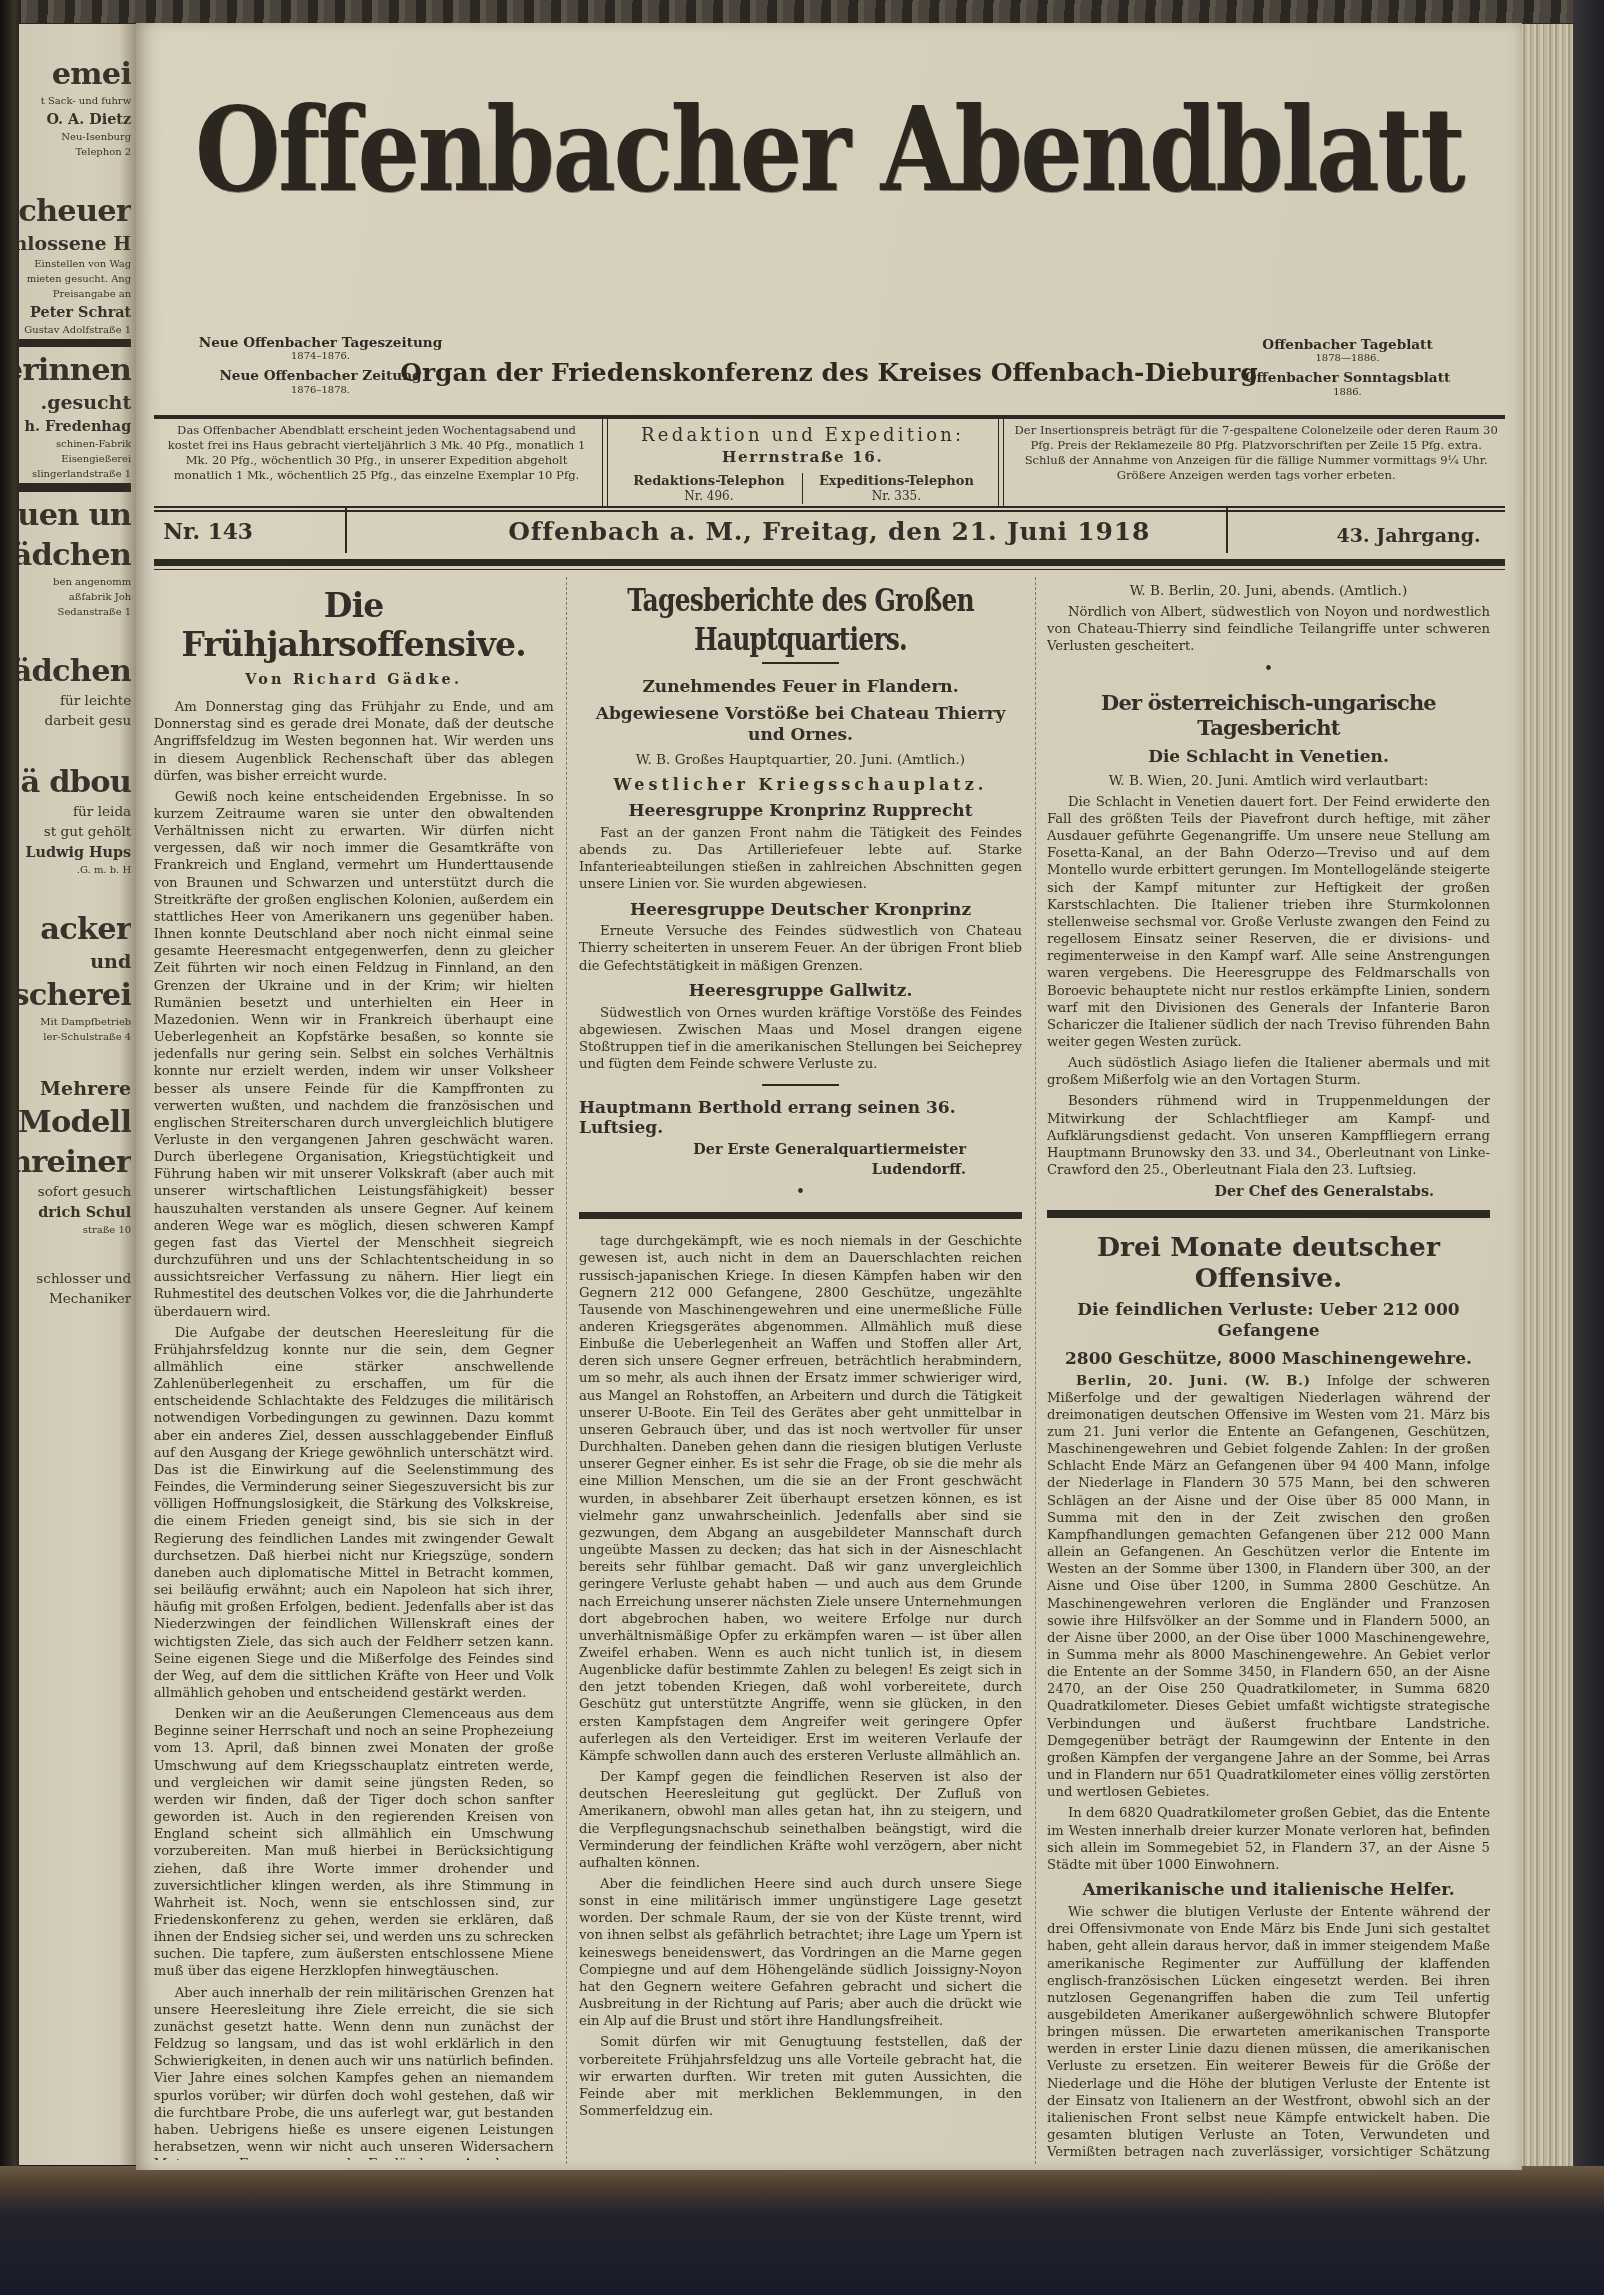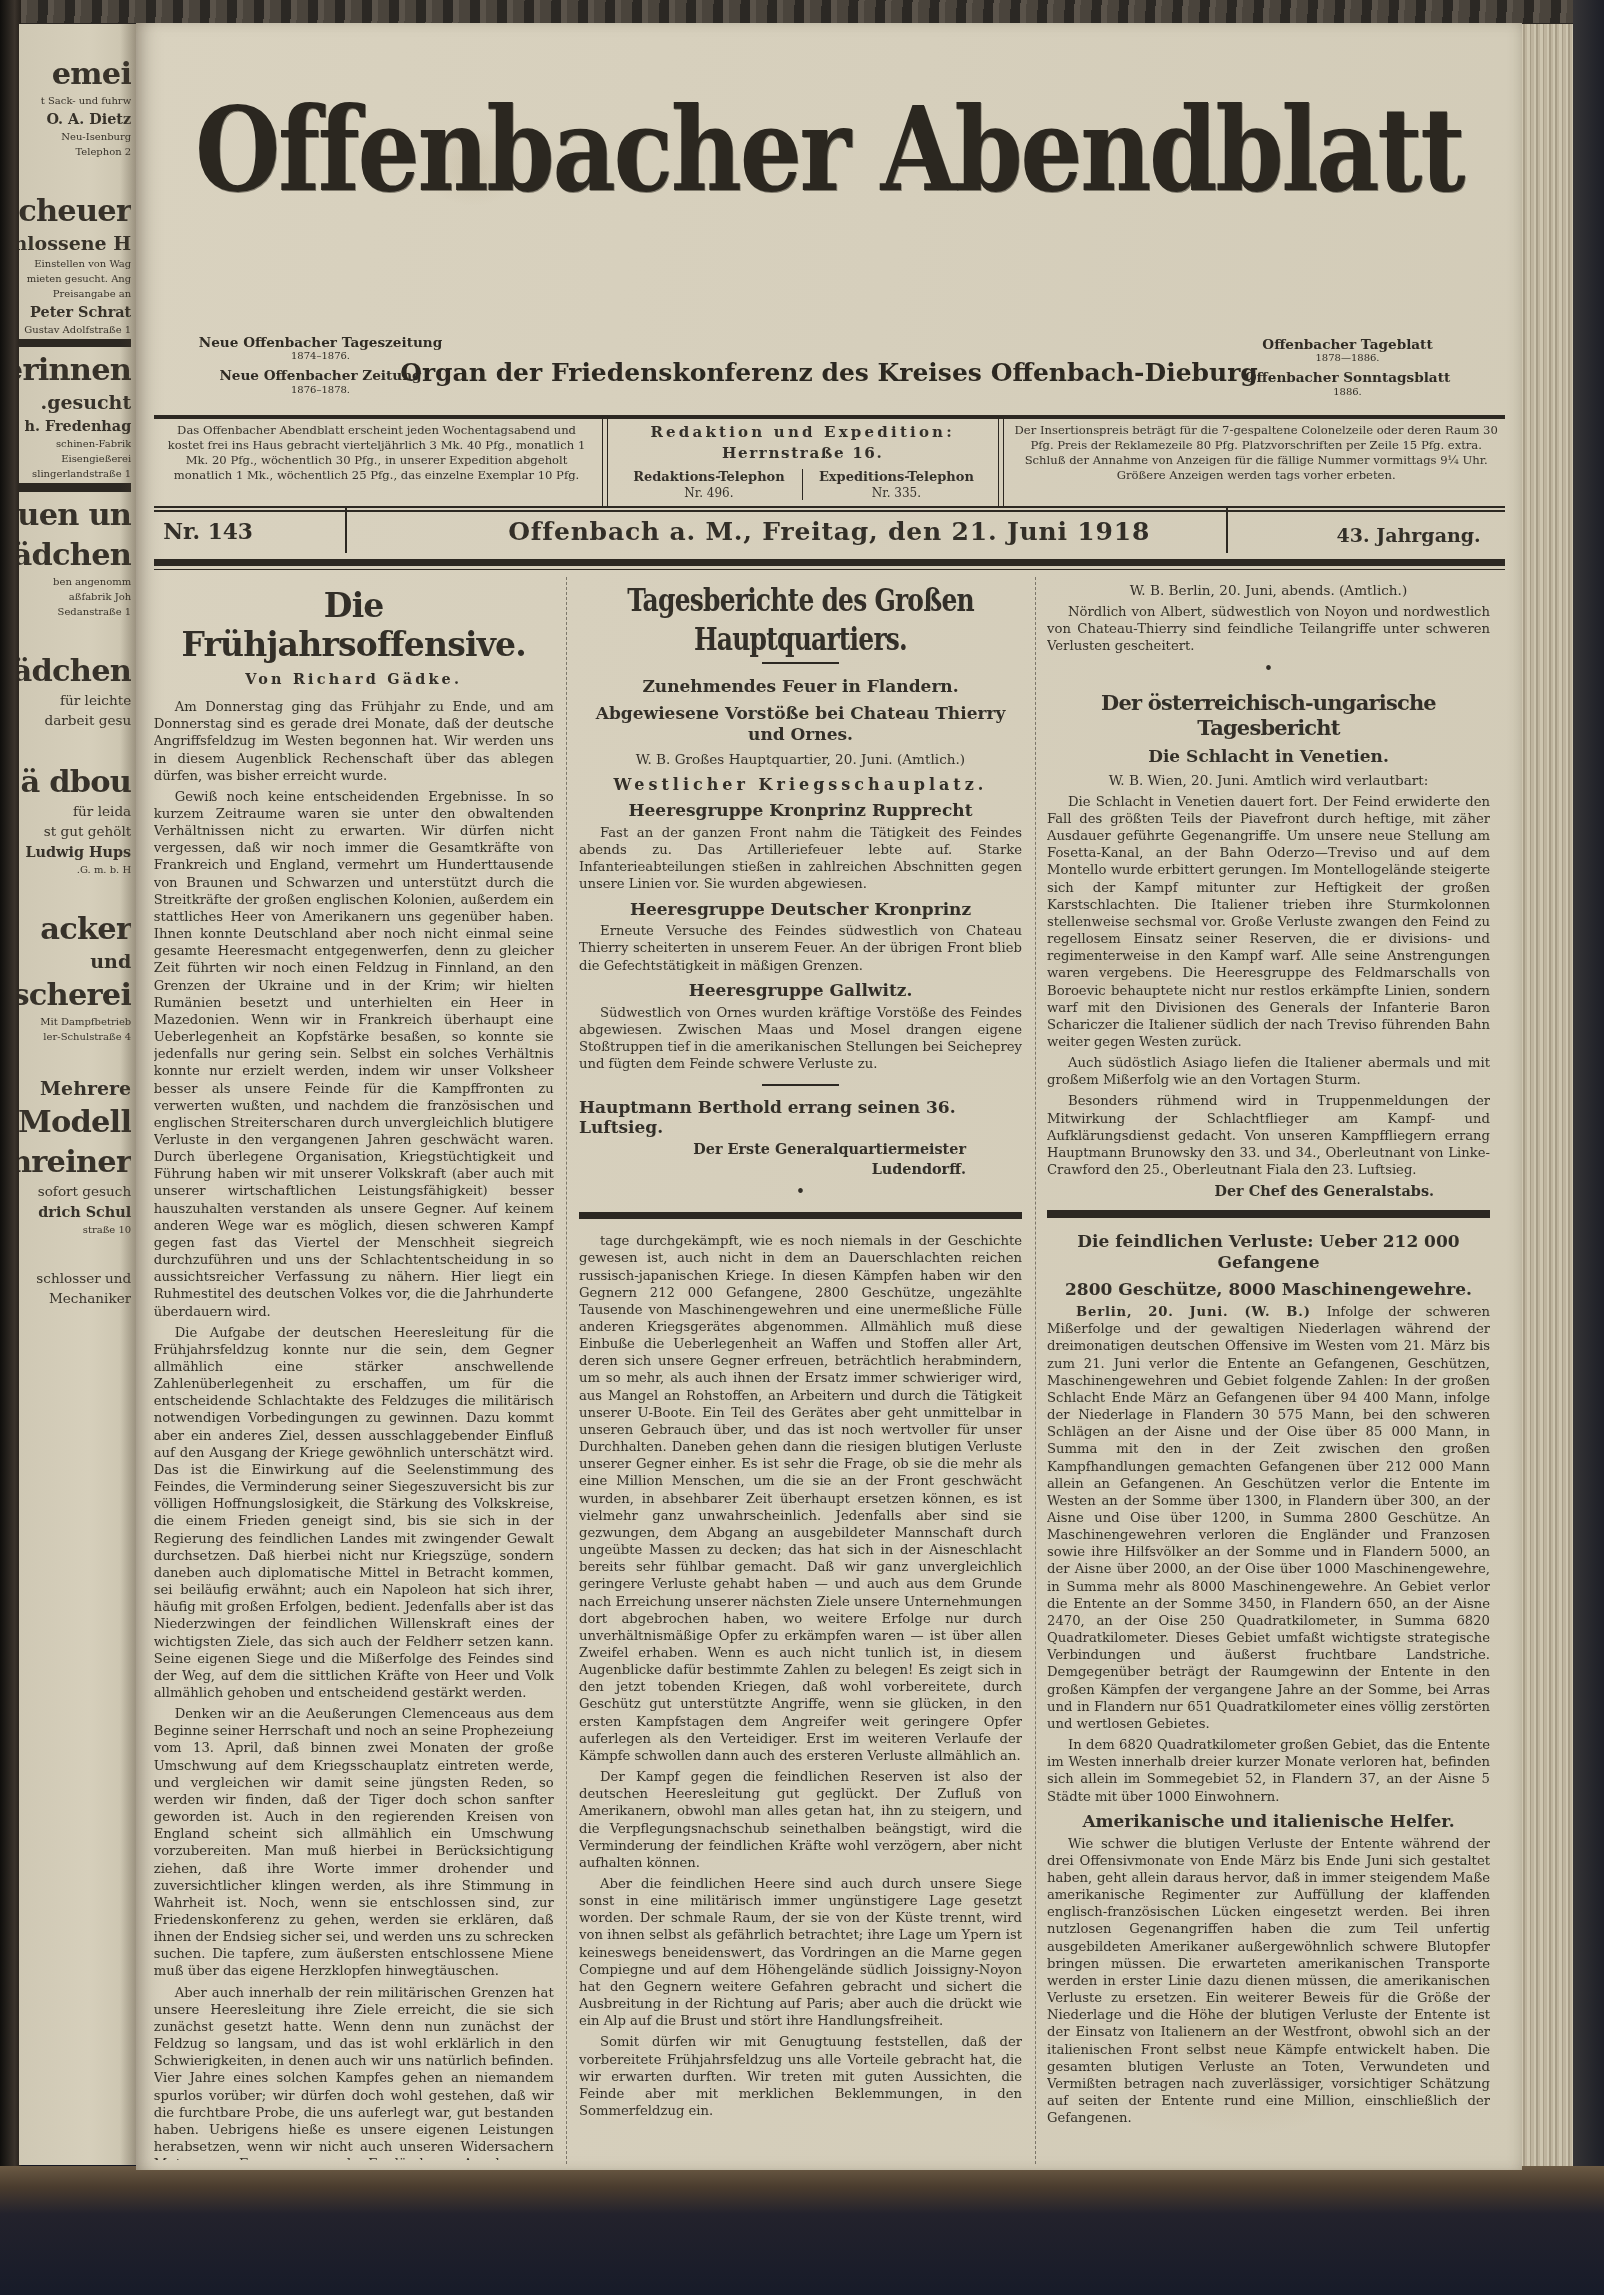--- a/index.html
+++ b/index.html
@@ -48,21 +48,21 @@
     transform:scaleY(1.18);transform-origin:top center;
     text-shadow:0.8px 0.8px 0 rgba(43,39,32,.5);}
   .pubblock{width:321px;text-align:center;line-height:1.25;color:#2f2b24;}
   .pub-b{font-weight:bold;font-size:13.6px;}
   .pub-s{font-size:10px;}
   .organ{left:0;top:335px;width:1386px;text-align:center;font-weight:bold;font-size:25px;color:#2c2821;}
   
   .infobar{left:17.7px;top:392px;width:1351px;height:87px;border-top:4px solid #2c2822;border-bottom:6.4px double #2c2822;}
   .cell{position:absolute;top:4.8px;font-size:11.6px;line-height:1.3;text-align:center;color:#34302a;}
   .vdbl{position:absolute;top:0;width:4.8px;height:100%;border-left:1.6px solid #2c2822;border-right:1.6px solid #2c2822;}
-  .mid-t1{font-weight:bold;letter-spacing:3.2px;font-size:15px;}
+  .mid-t1{font-weight:normal;letter-spacing:3.2px;font-size:18px;}
   .mid-t2{font-weight:bold;font-size:15.2px;letter-spacing:1.6px;margin-top:1.6px;}
   .telrow{display:flex;margin-top:4.8px;}
   .telcell{flex:1;font-weight:bold;font-size:13px;line-height:1.2;}
   .telcell:first-child{border-right:1.6px solid #2c2822;}
   .telnr{font-weight:normal;font-size:12px;}
   
   .dateline{left:17.7px;top:485px;width:1351px;height:58px;}
   .nr{position:absolute;left:9.6px;top:11.2px;font-weight:bold;font-size:21.7px;}
   .place{position:absolute;left:0;width:100%;top:9.6px;text-align:center;font-weight:bold;font-size:25px;letter-spacing:0.8px;}
   .jahr{position:absolute;right:24px;top:16px;font-weight:bold;font-size:19px;}
@@ -248,20 +248,21 @@
       <div class="blk para">Nördlich von Albert, südwestlich von Noyon und nordwestlich von Chateau-Thierry sind feindliche Teilangriffe unter schweren Verlusten gescheitert.</div>
       <div class="blk dot">•</div>
       <div class="blk h3">Der österreichisch-ungarische Tagesbericht</div>
       <div class="blk sub">Die Schlacht in Venetien.</div>
       <div class="blk parac">W. B. Wien, 20. Juni. Amtlich wird verlautbart:</div>
       <div class="blk para">Die Schlacht in Venetien dauert fort. Der Feind erwiderte den Fall des größten Teils der Piavefront durch heftige, mit zäher Ausdauer geführte Gegenangriffe. Um unsere neue Stellung am Fosetta-Kanal, an der Bahn Oderzo—Treviso und auf dem Montello wurde erbittert gerungen. Im Montellogelände steigerte sich der Kampf mitunter zur Heftigkeit der großen Karstschlachten. Die Italiener trieben ihre Sturmkolonnen stellenweise sechsmal vor. Große Verluste zwangen den Feind zu regellosem Einsatz seiner Reserven, die er divisions- und regimenterweise in den Kampf warf. Alle seine Anstrengungen waren vergebens. Die Heeresgruppe des Feldmarschalls von Boroevic behauptete nicht nur restlos erkämpfte Linien, sondern warf mit den Divisionen des Generals der Infanterie Baron Schariczer die Italiener südlich der nach Treviso führenden Bahn weiter gegen Westen zurück.</div>
       <div class="blk para">Auch südöstlich Asiago liefen die Italiener abermals und mit großem Mißerfolg wie an den Vortagen Sturm.</div>
       <div class="blk para">Besonders rühmend wird in Truppenmeldungen der Mitwirkung der Schlachtflieger am Kampf- und Aufklärungsdienst gedacht. Von unseren Kampffliegern errang Hauptmann Brunowsky den 33. und 34., Oberleutnant von Linke-Crawford den 25., Oberleutnant Fiala den 23. Luftsieg.</div>
       <div class="blk sig">Der Chef des Generalstabs.</div>
       <div class="blk bar"></div>
+      <div class="blk h3b">Drei Monate deutscher Offensive.</div>
       <div class="blk sub">Die feindlichen Verluste: Ueber 212 000 Gefangene</div>
       <div class="blk sub">2800 Geschütze, 8000 Maschinengewehre.</div>
       <div class="blk para"><b>Berlin, 20. Juni. (W. B.) </b>Infolge der schweren Mißerfolge und der gewaltigen Niederlagen während der dreimonatigen deutschen Offensive im Westen vom 21. März bis zum 21. Juni verlor die Entente an Gefangenen, Geschützen, Maschinengewehren und Gebiet folgende Zahlen: In der großen Schlacht Ende März an Gefangenen über 94 400 Mann, infolge der Niederlage in Flandern 30 575 Mann, bei den schweren Schlägen an der Aisne und der Oise über 85 000 Mann, in Summa mit den in der Zeit zwischen den großen Kampfhandlungen gemachten Gefangenen über 212 000 Mann allein an Gefangenen. An Geschützen verlor die Entente im Westen an der Somme über 1300, in Flandern über 300, an der Aisne und Oise über 1200, in Summa 2800 Geschütze. An Maschinengewehren verloren die Engländer und Franzosen sowie ihre Hilfsvölker an der Somme und in Flandern 5000, an der Aisne über 2000, an der Oise über 1000 Maschinengewehre, in Summa mehr als 8000 Maschinengewehre. An Gebiet verlor die Entente an der Somme 3450, in Flandern 650, an der Aisne 2470, an der Oise 250 Quadratkilometer, in Summa 6820 Quadratkilometer. Dieses Gebiet umfaßt wichtigste strategische Verbindungen und äußerst fruchtbare Landstriche. Demgegenüber beträgt der Raumgewinn der Entente in den großen Kämpfen der vergangene Jahre an der Somme, bei Arras und in Flandern nur 651 Quadratkilometer eines völlig zerstörten und wertlosen Gebietes.</div>
       <div class="blk para">In dem 6820 Quadratkilometer großen Gebiet, das die Entente im Westen innerhalb dreier kurzer Monate verloren hat, befinden sich allein im Sommegebiet 52, in Flandern 37, an der Aisne 5 Städte mit über 1000 Einwohnern.</div>
       <div class="blk sub">Amerikanische und italienische Helfer.</div>
       <div class="blk para">Wie schwer die blutigen Verluste der Entente während der drei Offensivmonate von Ende März bis Ende Juni sich gestaltet haben, geht allein daraus hervor, daß in immer steigendem Maße amerikanische Regimenter zur Auffüllung der klaffenden englisch-französischen Lücken eingesetzt werden. Bei ihren nutzlosen Gegenangriffen haben die zum Teil unfertig ausgebildeten Amerikaner außergewöhnlich schwere Blutopfer bringen müssen. Die erwarteten amerikanischen Transporte werden in erster Linie dazu dienen müssen, die amerikanischen Verluste zu ersetzen. Ein weiterer Beweis für die Größe der Niederlage und die Höhe der blutigen Verluste der Entente ist der Einsatz von Italienern an der Westfront, obwohl sich an der italienischen Front selbst neue Kämpfe entwickelt haben. Die gesamten blutigen Verluste an Toten, Verwundeten und Vermißten betragen nach zuverlässiger, vorsichtiger Schätzung auf seiten der Entente rund eine Million, einschließlich der Gefangenen.</div>
     </div>
 
 </div>
 

